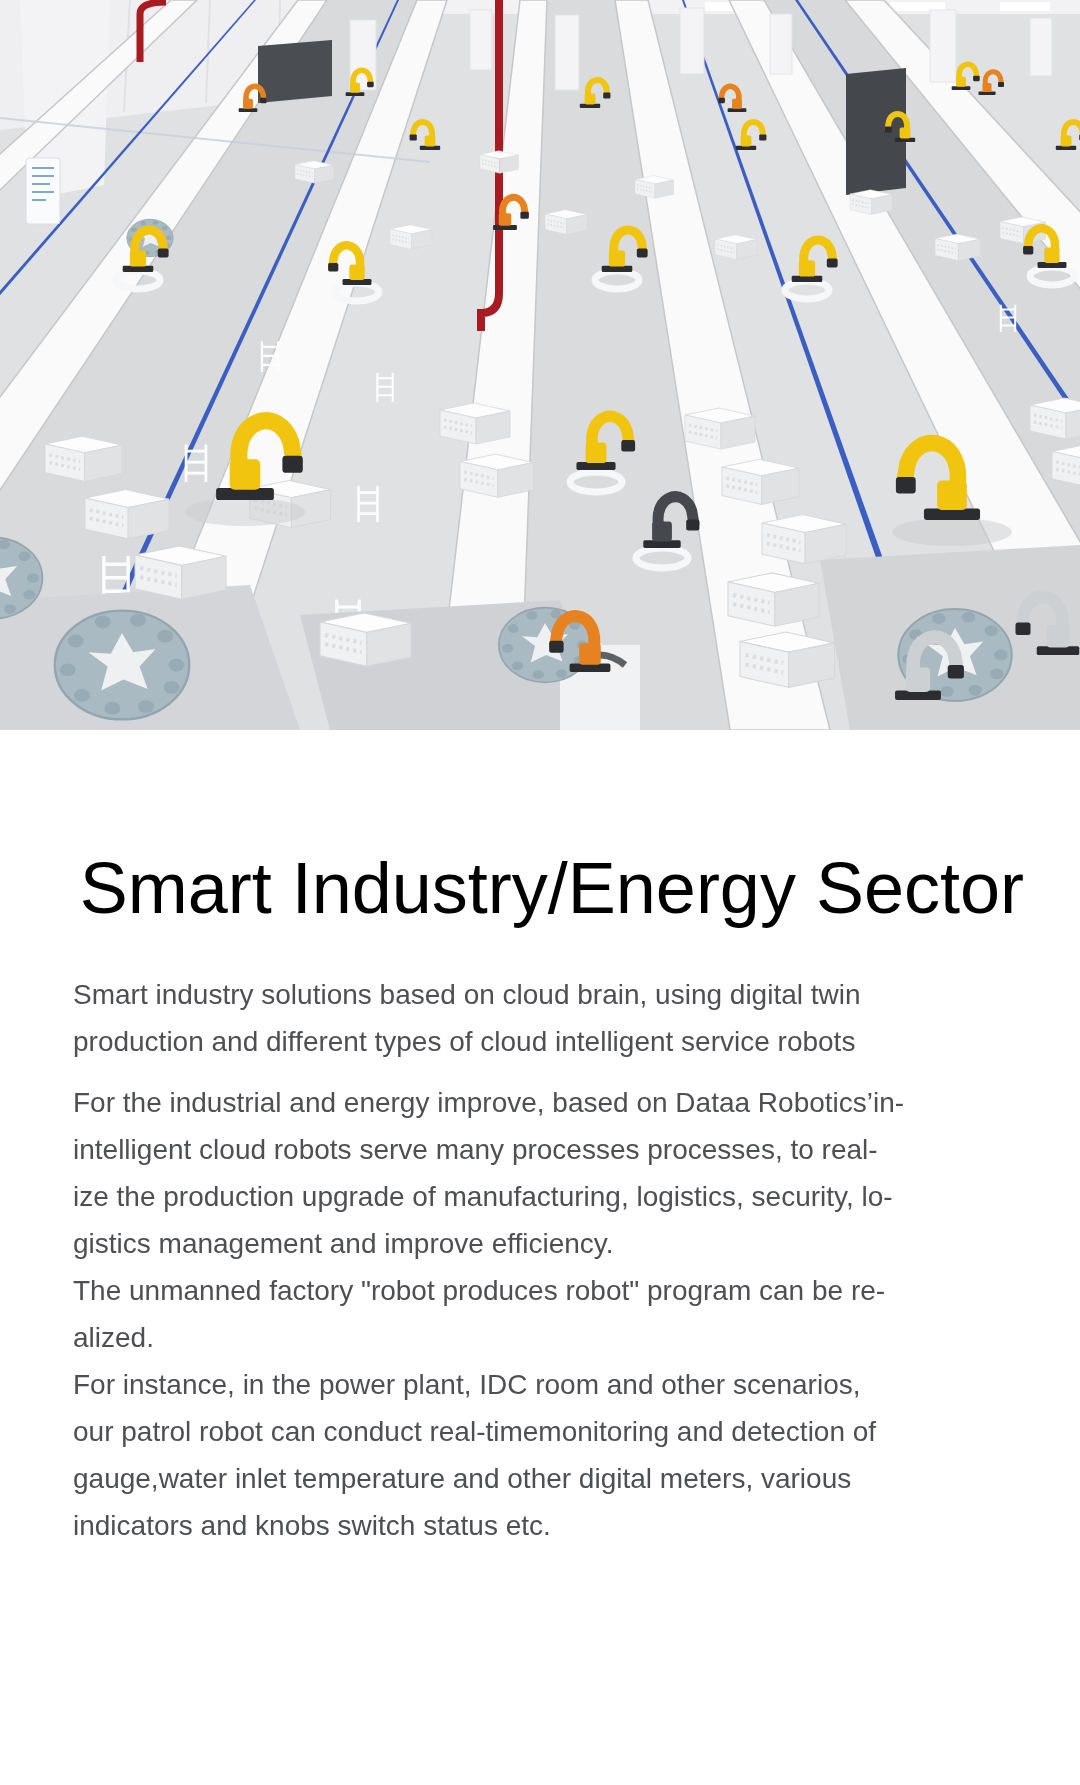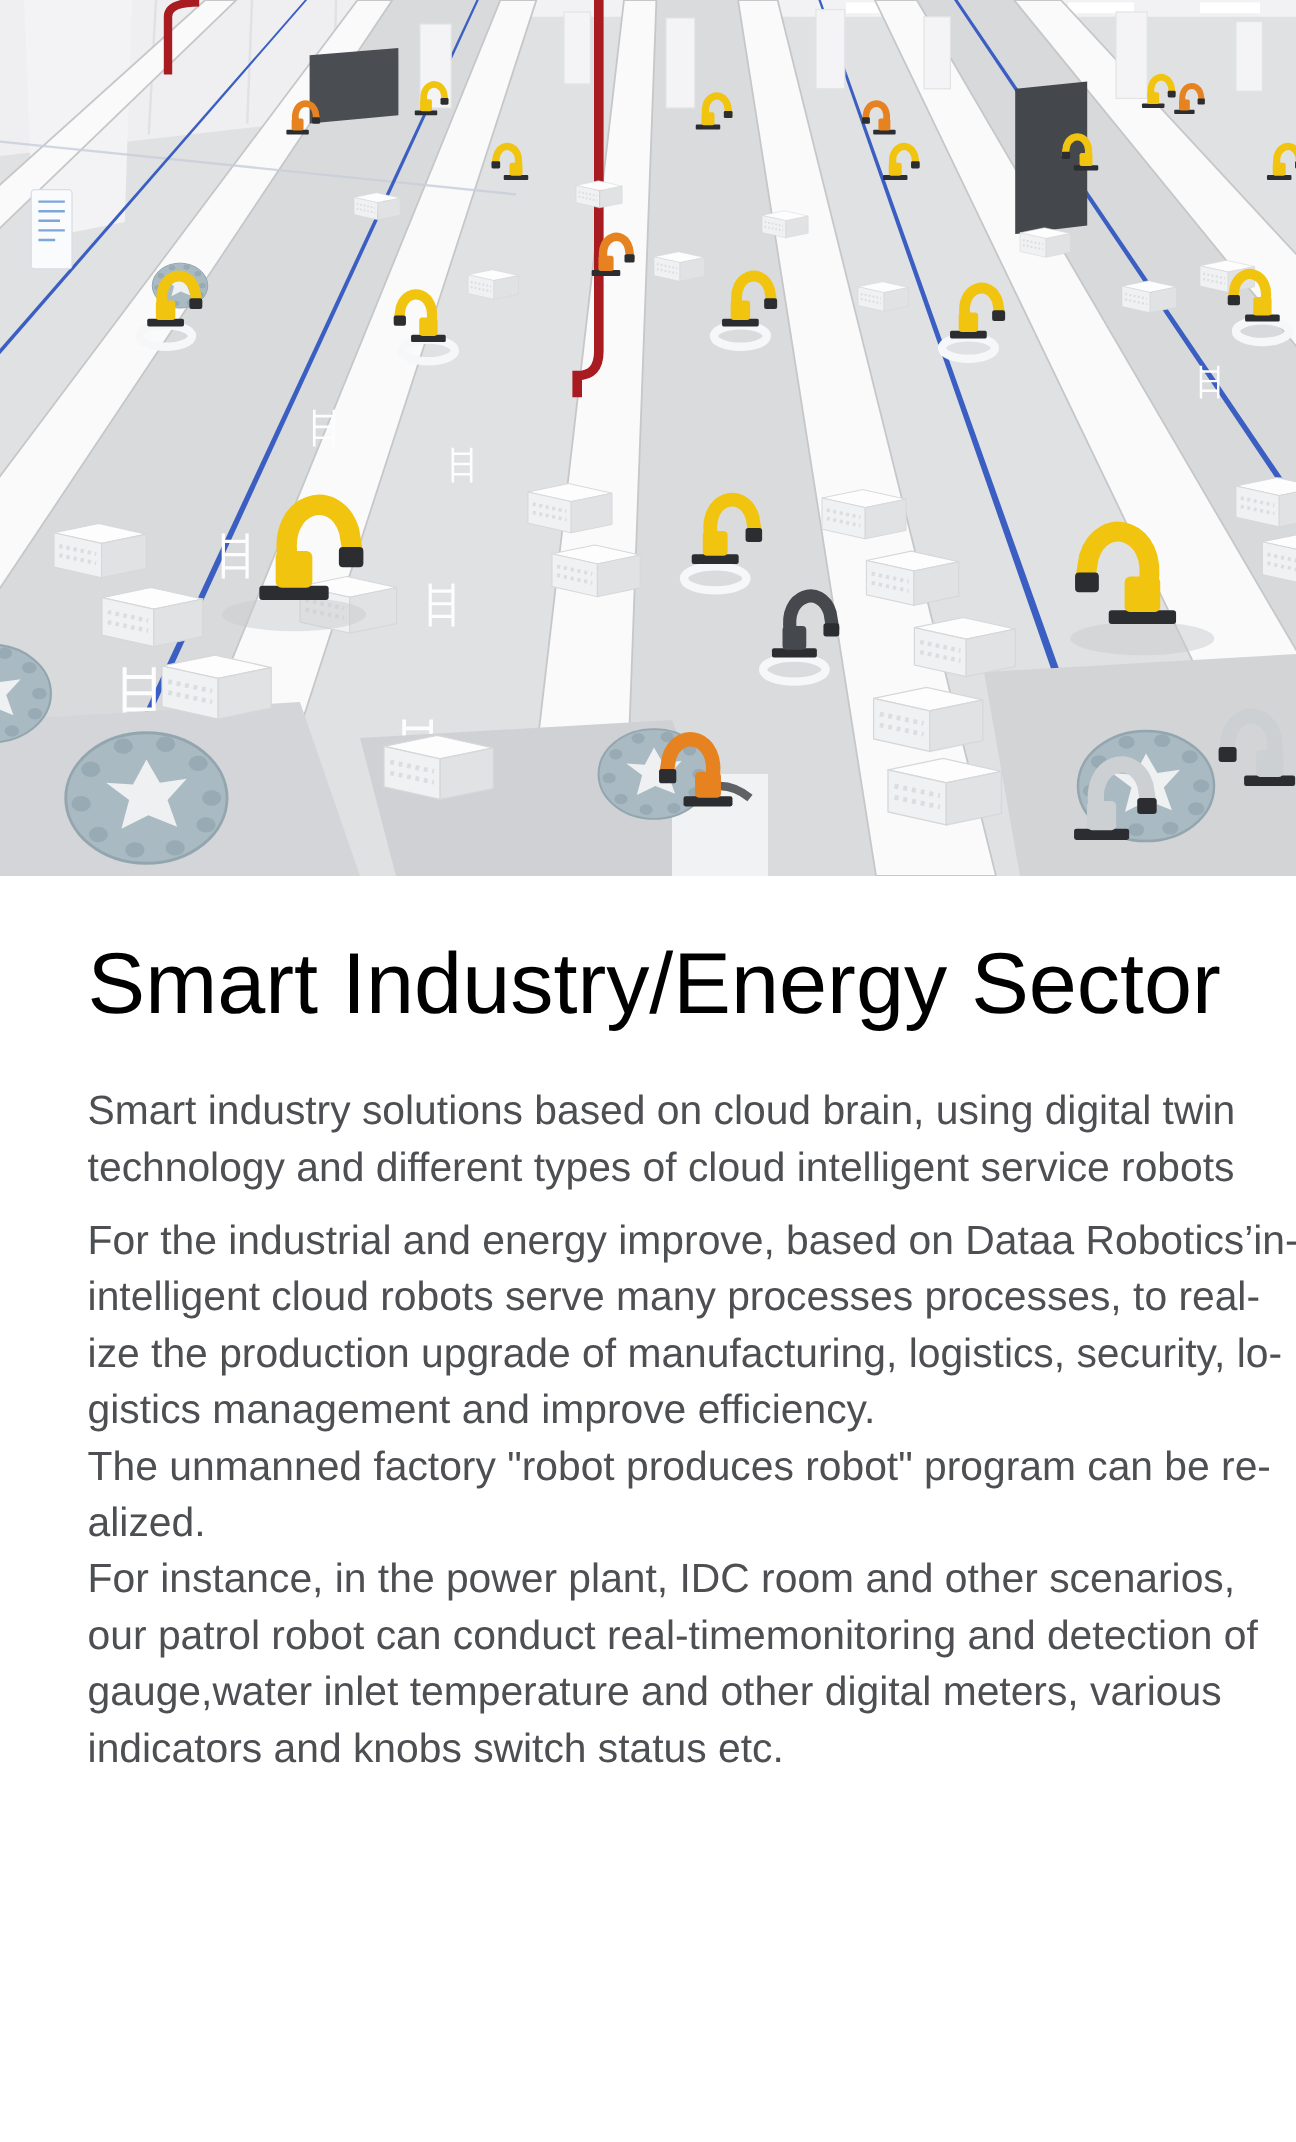--- a/index.html
+++ b/index.html
@@ -16,25 +16,25 @@
   html,body{margin:0;padding:0;}
   body{
     width:1080px;height:1785px;background:#ffffff;overflow:hidden;
     font-family:"Liberation Sans", sans-serif;
   }
   .hero{width:1080px;height:730px;overflow:hidden;background:#e0e1e3;}
   .hero svg{display:block;}
   .article{padding:0 56px 0 73px;}
   .article h1{
     font-weight:400;font-size:72px;line-height:76px;
-    margin:52px 0 45px 0;text-align:left;letter-spacing:0;
+    margin:120px 0 45px 0;text-align:right;letter-spacing:0;
     color:var(--title-color);white-space:pre;
   }
   .textblock .line{
-    font-size:34px;line-height:47px;color:var(--text-color);white-space:pre;
+    font-size:28px;line-height:47px;color:var(--text-color);white-space:pre;
   }
   .subtitle{margin-bottom:14px;}
 </style>
 </head>
 <body>
 
 <div class="hero">
 <svg width="1080" height="730" viewBox="0 0 1080 730" xmlns="http://www.w3.org/2000/svg">
   <defs>
     <g id="robotArm">
@@ -227,21 +227,21 @@
     <use href="#robotArm" transform="translate(918,700) scale(1.35)" style="color:#cdd0d3"></use>
     <use href="#robotArm" transform="translate(1058,655) scale(-1.25,1.25)" style="color:#cdd0d3"></use>
   </g>
 </svg>
 </div>
 
 <main class="article">
   <h1>Smart Industry/Energy Sector</h1>
   <div class="textblock subtitle">
       <div class="line">Smart industry solutions based on cloud brain, using digital twin</div>
-      <div class="line">technology and different types of cloud intelligent service robots</div>
+      <div class="line">production and different types of cloud intelligent service robots</div>
     </div>
   <div class="textblock body">
       <div class="line">For the industrial and energy improve, based on Dataa Robotics’in-</div>
       <div class="line">intelligent cloud robots serve many processes processes, to real-</div>
       <div class="line">ize the production upgrade of manufacturing, logistics, security, lo-</div>
       <div class="line">gistics management and improve efficiency.</div>
       <div class="line">The unmanned factory "robot produces robot" program can be re-</div>
       <div class="line">alized.</div>
       <div class="line">For instance, in the power plant, IDC room and other scenarios,</div>
       <div class="line">our patrol robot can conduct real-timemonitoring and detection of</div>

